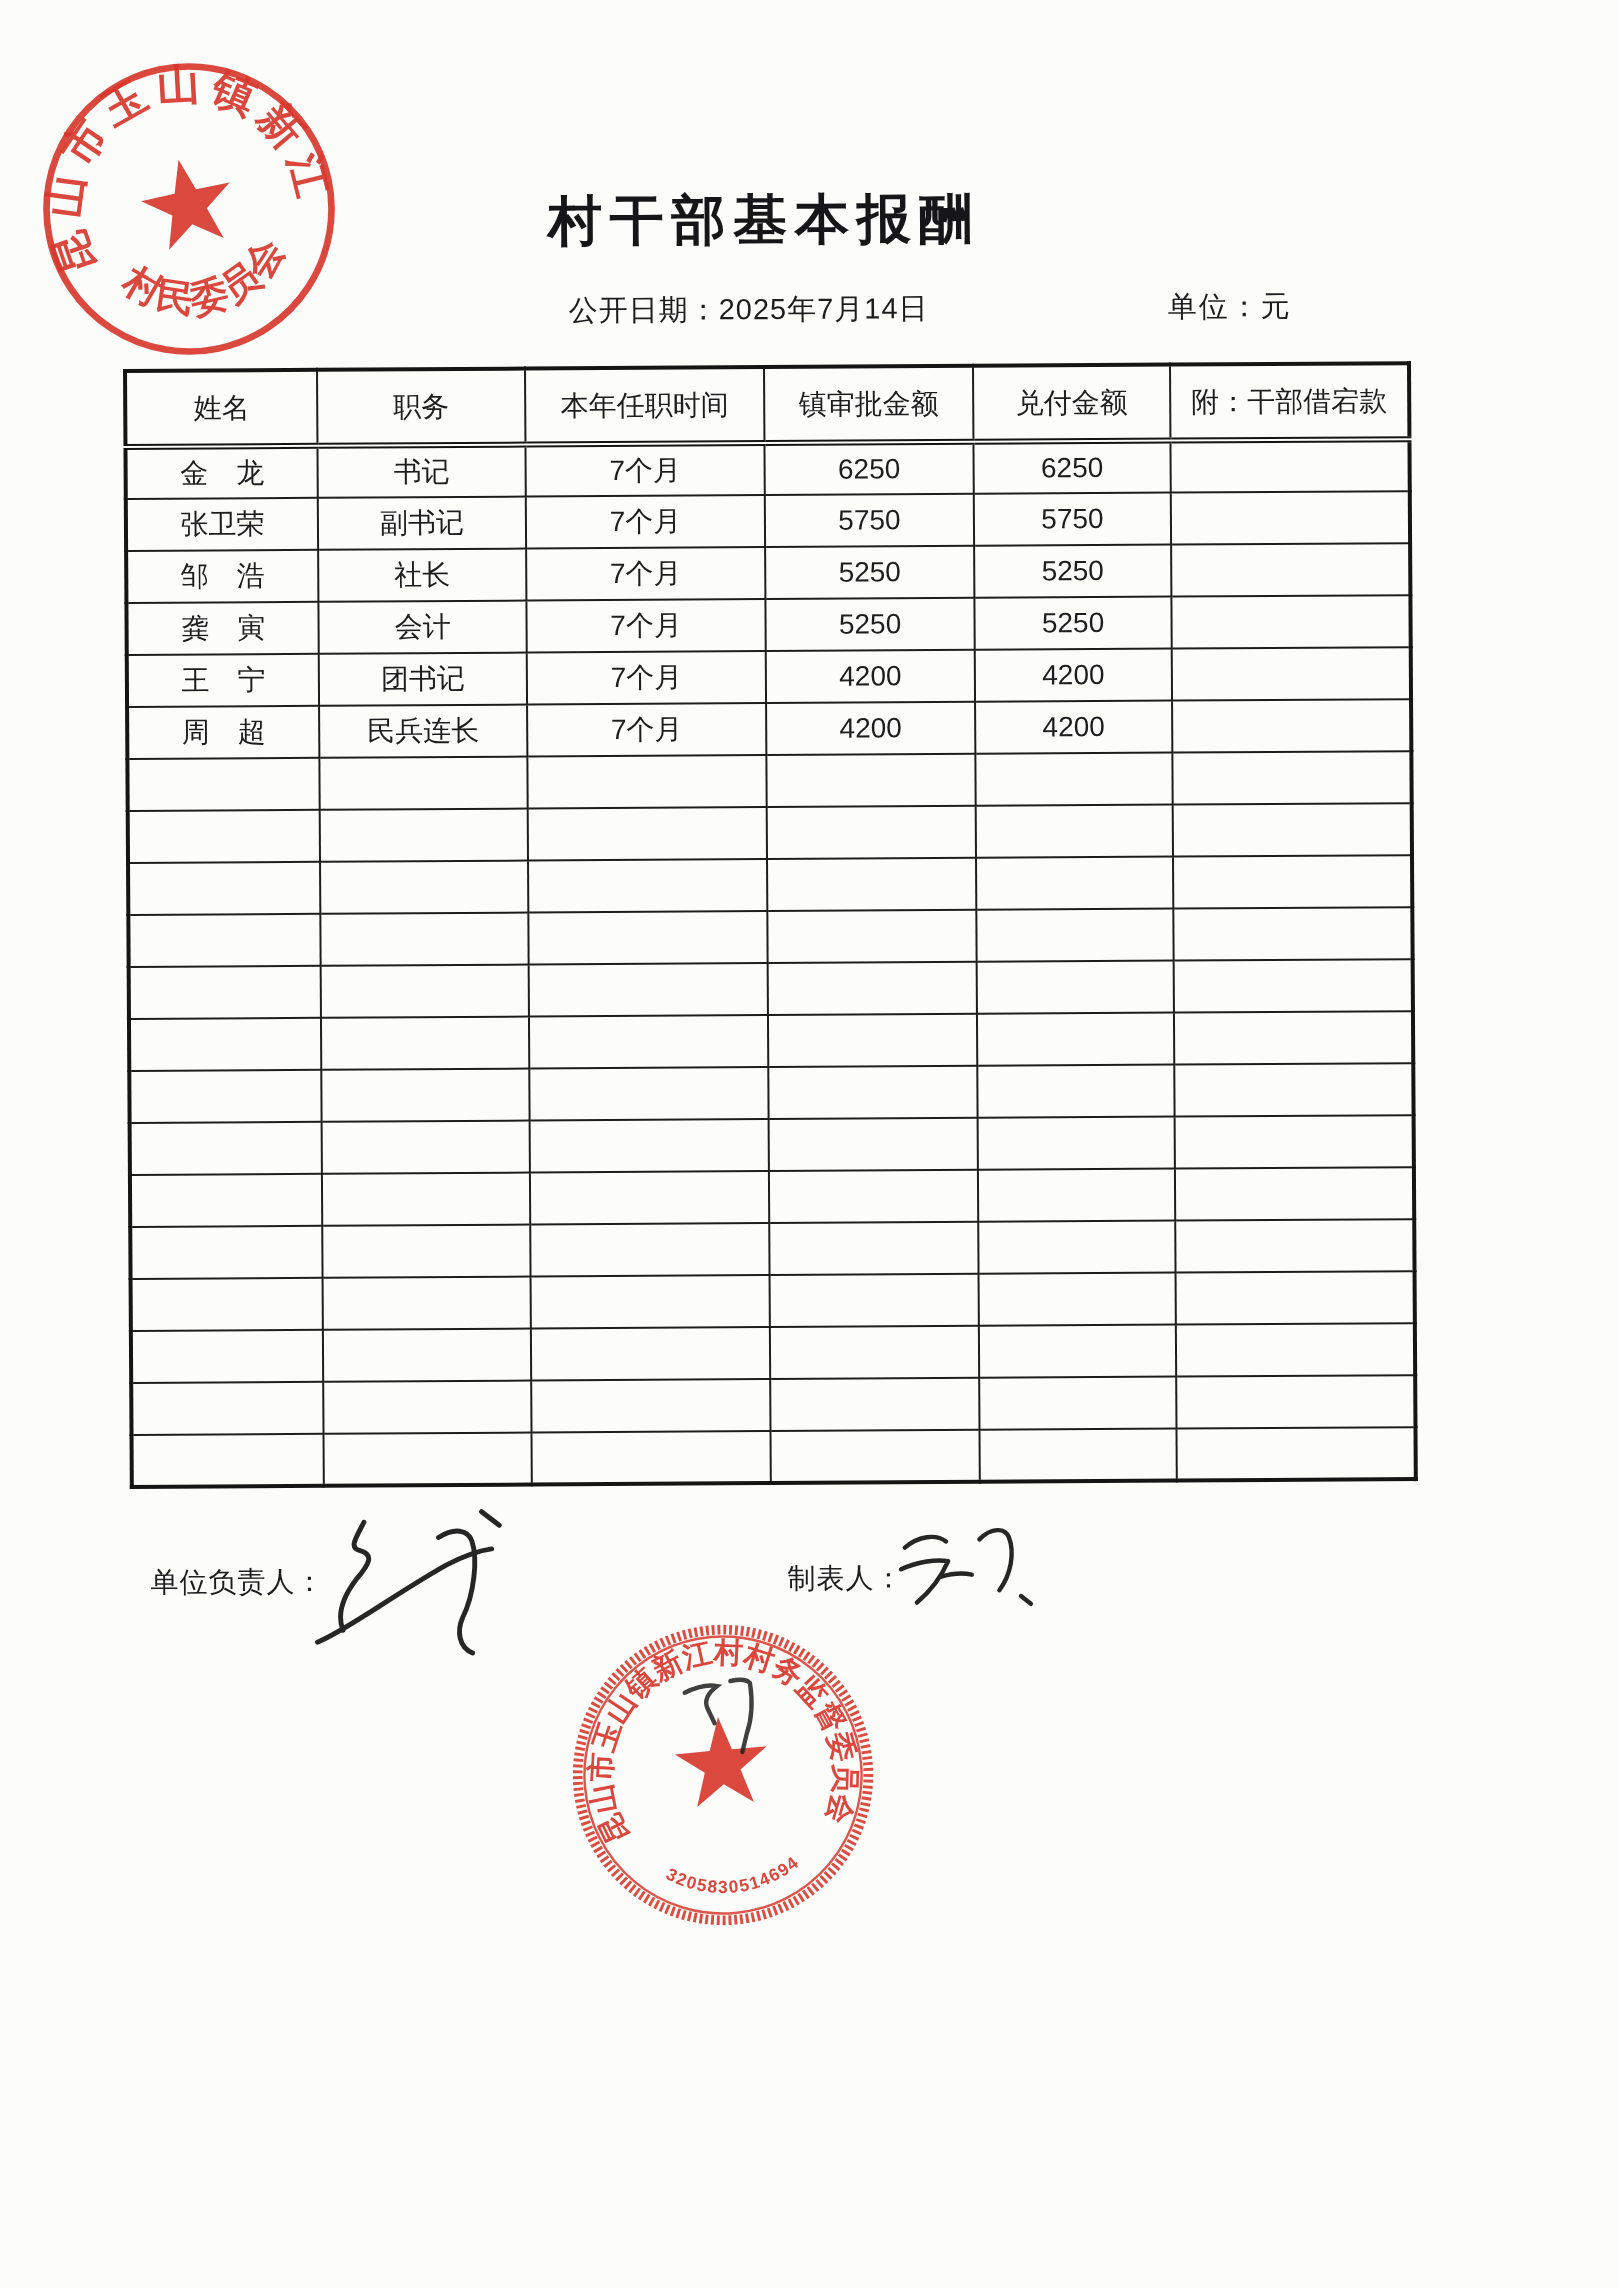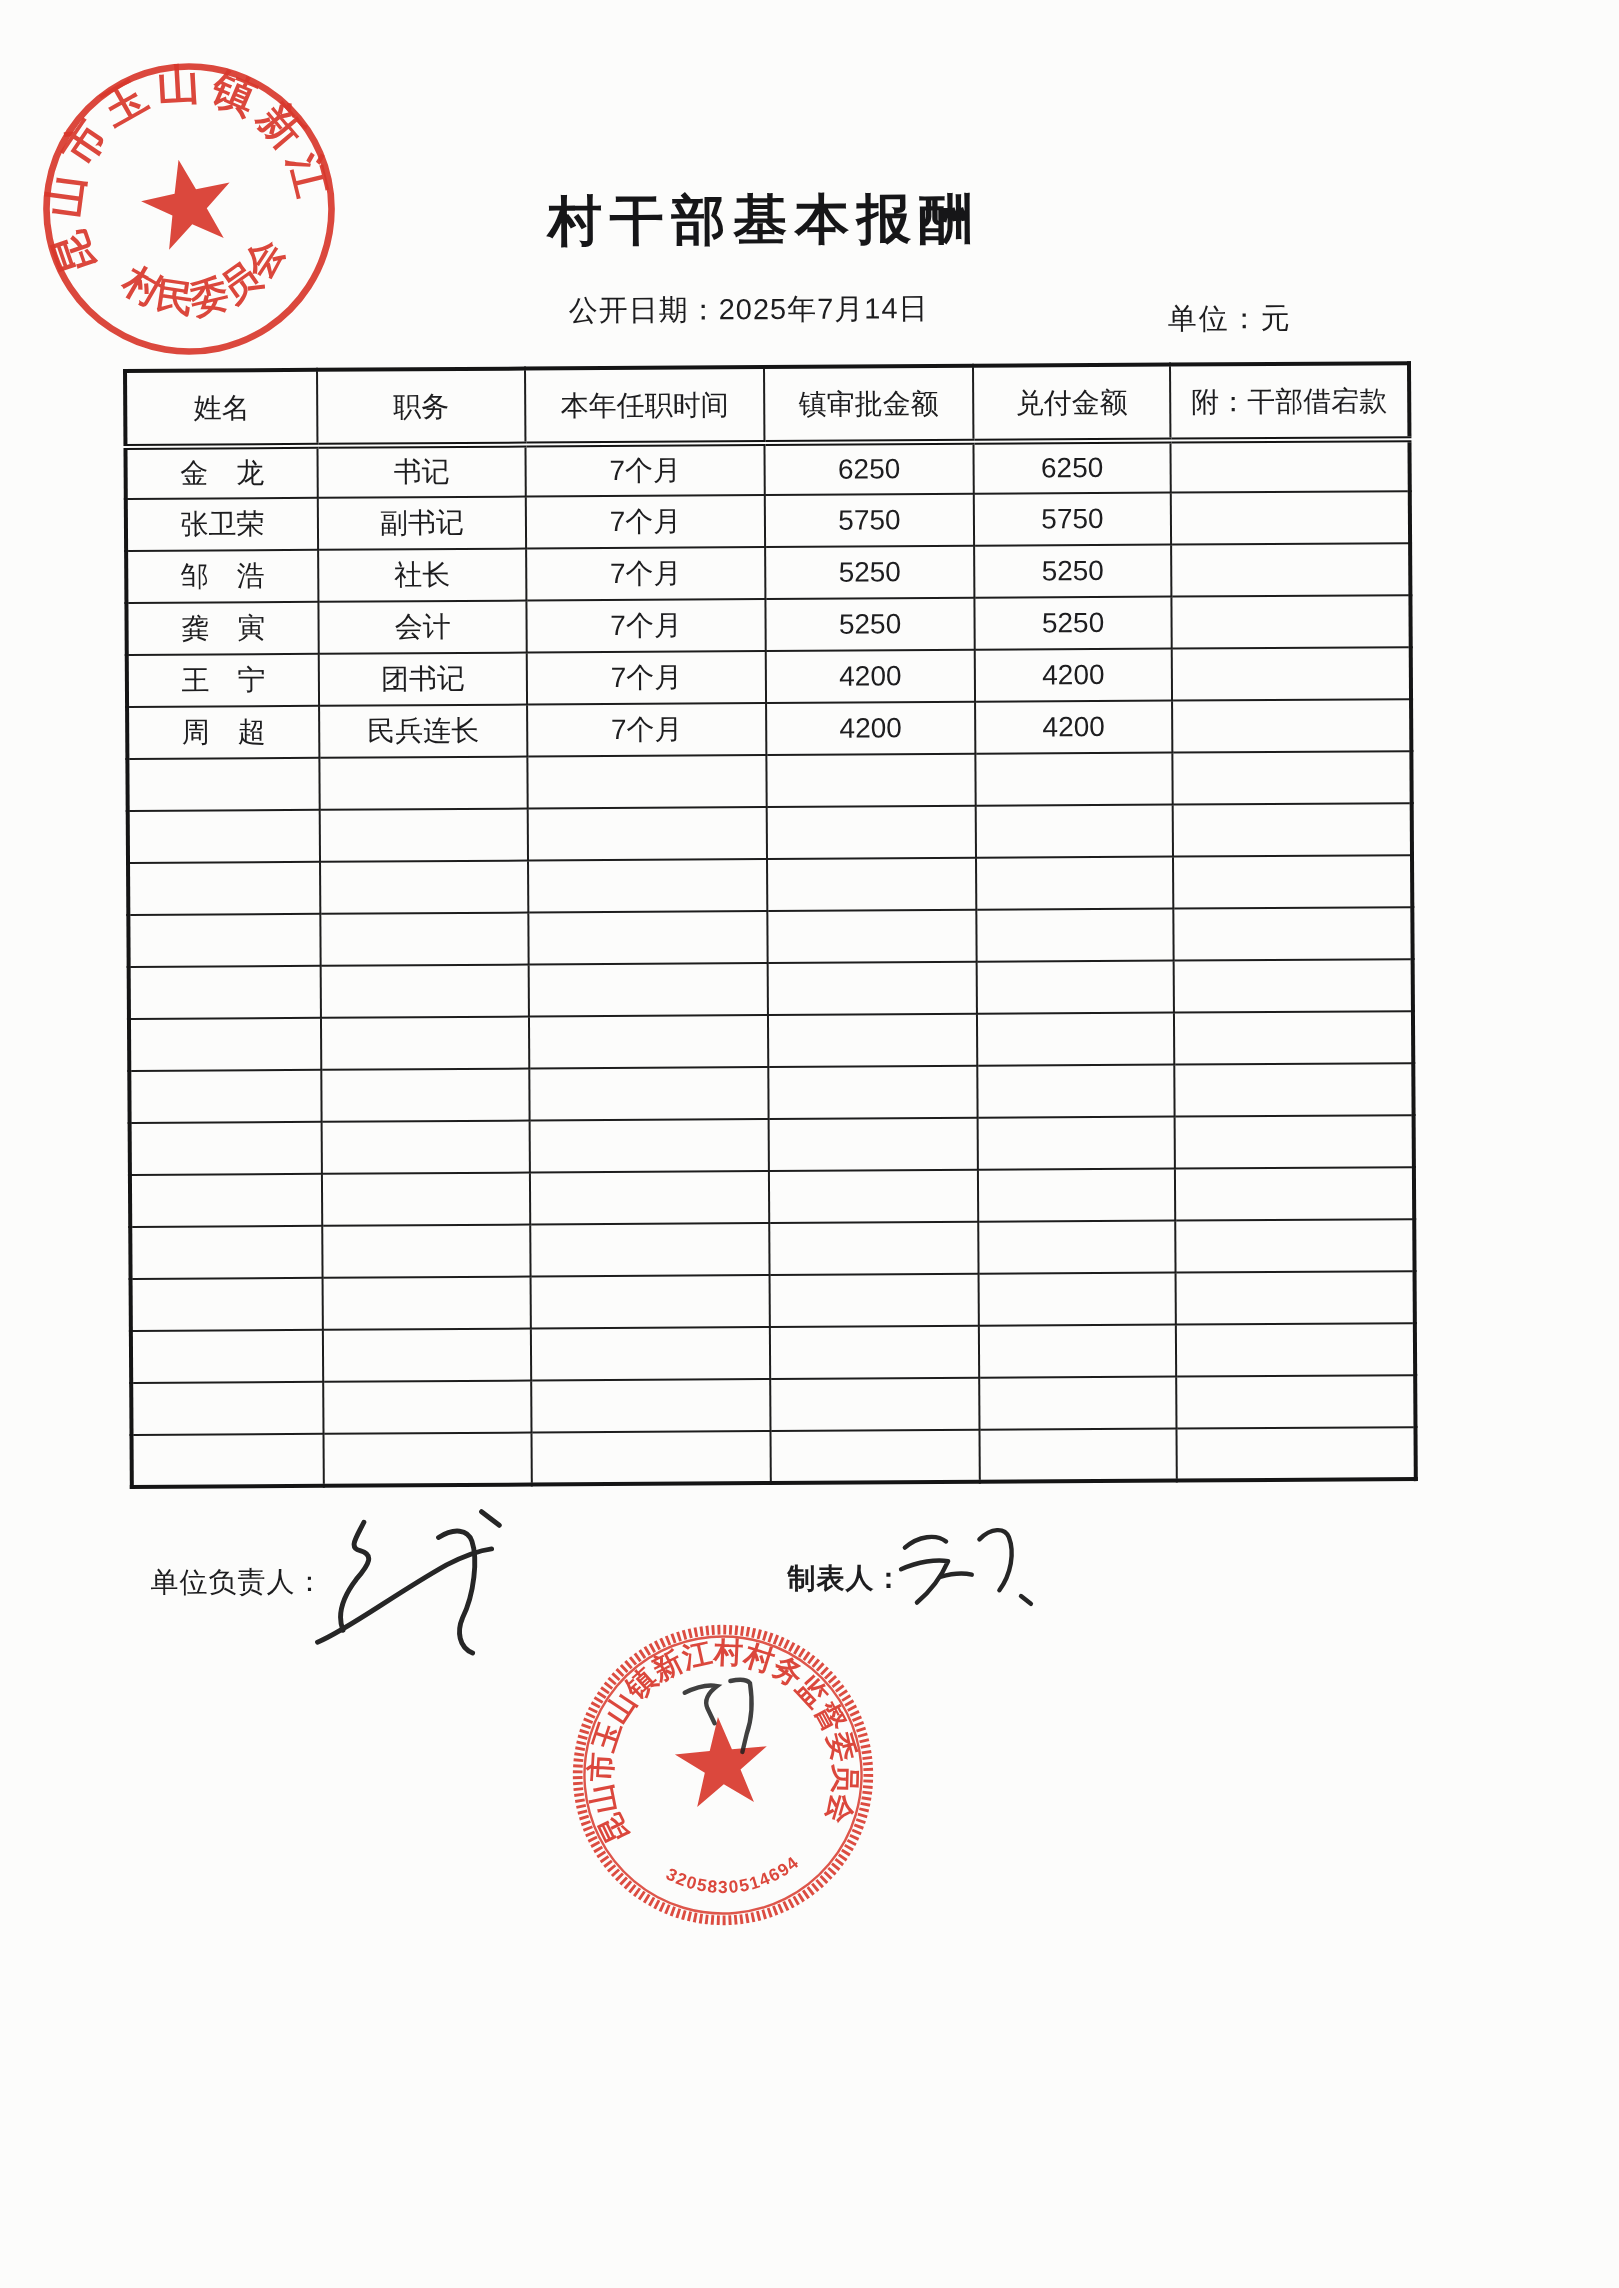--- a/index.html
+++ b/index.html
@@ -20,38 +20,38 @@
     transform-origin:123px 369px;
   }
 
   .doc-title {
     position:absolute; left:123px; top:188px; width:1284px;
     text-align:center; font-size:54px; font-weight:bold;
     letter-spacing:7.8px; color:#161618;
   }
   .meta-row { position:absolute; left:123px; top:294px; width:1284px; height:43px; font-size:29px; }
   .meta-date { position:absolute; left:446px; top:0; letter-spacing:1px; }
-  .meta-unit { position:absolute; right:115px; top:12px; letter-spacing:2px; }
+  .meta-unit { position:absolute; right:115px; top:0; letter-spacing:2px; }
 
   .table-wrap { position:absolute; left:123px; top:369px; }
   table {
     border-collapse:collapse; table-layout:fixed; width:1284px;
     border:4.9px solid #151515; background:transparent;
   }
   th, td {
     border:2.9px solid #1d1d1d; text-align:center; vertical-align:middle;
     font-size:28px; font-weight:normal; padding:0; overflow:hidden;
   }
   thead tr { height:76px; }
   thead th { border-bottom:6.9px double #141414; }
   tbody tr { height:52px; }
 
   .sign-label { position:absolute; font-size:28px; letter-spacing:1px; }
   .sign-label.resp { left:143px; top:1564px; }
-  .sign-label.prep { left:780px; top:1564px;font-weight:bold; }
+  .sign-label.prep { left:780px; top:1564px; }
 
   .sig { position:absolute; }
   .sig path { fill:none; stroke:#262626; stroke-linecap:round; stroke-linejoin:round; }
   .sig.resp-sig { left:292px; top:1506px; }
   .sig.prep-sig { left:878px; top:1519px; }
 
   .stamp { position:absolute; }
   .stamp-tl { left:37px; top:57px; transform:rotate(-12deg); }
   .stamp-bc { left:568px; top:1620px; transform:rotate(-5deg); }
   .stamp text { font-family:"Liberation Sans", sans-serif; font-weight:bold; }

